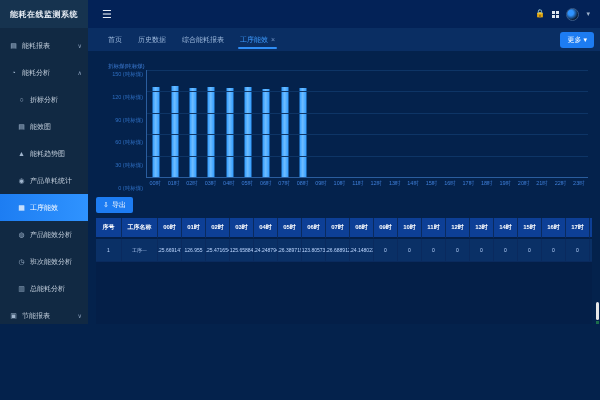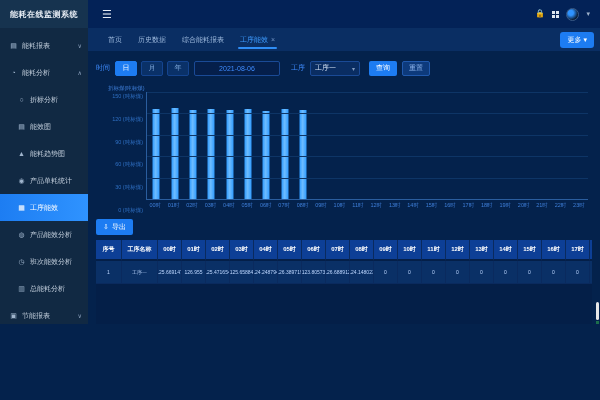--- a/index.html
+++ b/index.html
@@ -185,36 +185,20 @@
           <span>▾</span>
       </button>
     <div class="tab" style="order: 0;"><div style="display: inline;">首页</div></div>
         <div class="tab" style="order: 1;"><div style="display: inline;">历史数据</div></div>
         <div class="tab" style="order: 2;"><div style="display: inline;">综合能耗报表</div></div>
         <div class="tab active" style="order: 3;"><div style="display: inline;">工序能效</div><div class="tab-close" style="display: inline;">×</div></div>
       </div>
 
     <div class="content">
 
-      <div class="filters">
-        <span class="f-label">时间</span>
-        <span id="periodSeg" style="display:flex;gap:4px;">
-            <button class="seg-btn active">日</button>
-            <button class="seg-btn">月</button>
-            <button class="seg-btn">年</button>
-          </span>
-        <input class="date-input" readonly="" value="2021-08-06" style="">
-        <span class="f-label" style="margin-left:6px;">工序</span>
-        <div class="select">
-          <span class="sel-val">工序一</span>
-          <span class="sel-chev">▾</span>
-        </div>
-        <button class="btn-primary" style="margin-left:4px;">查询</button>
-        <button class="btn-ghost">重置</button>
-      </div>
 
       <div class="chart-wrap">
         <div class="chart-title">折标煤(吨标煤)</div>
         <div class="chart-body">
           <div class="y-axis" id="yAxis">
               <span>150 (吨标煤)</span>
               <span>120 (吨标煤)</span>
               <span>90 (吨标煤)</span>
               <span>60 (吨标煤)</span>
               <span>30 (吨标煤)</span>

